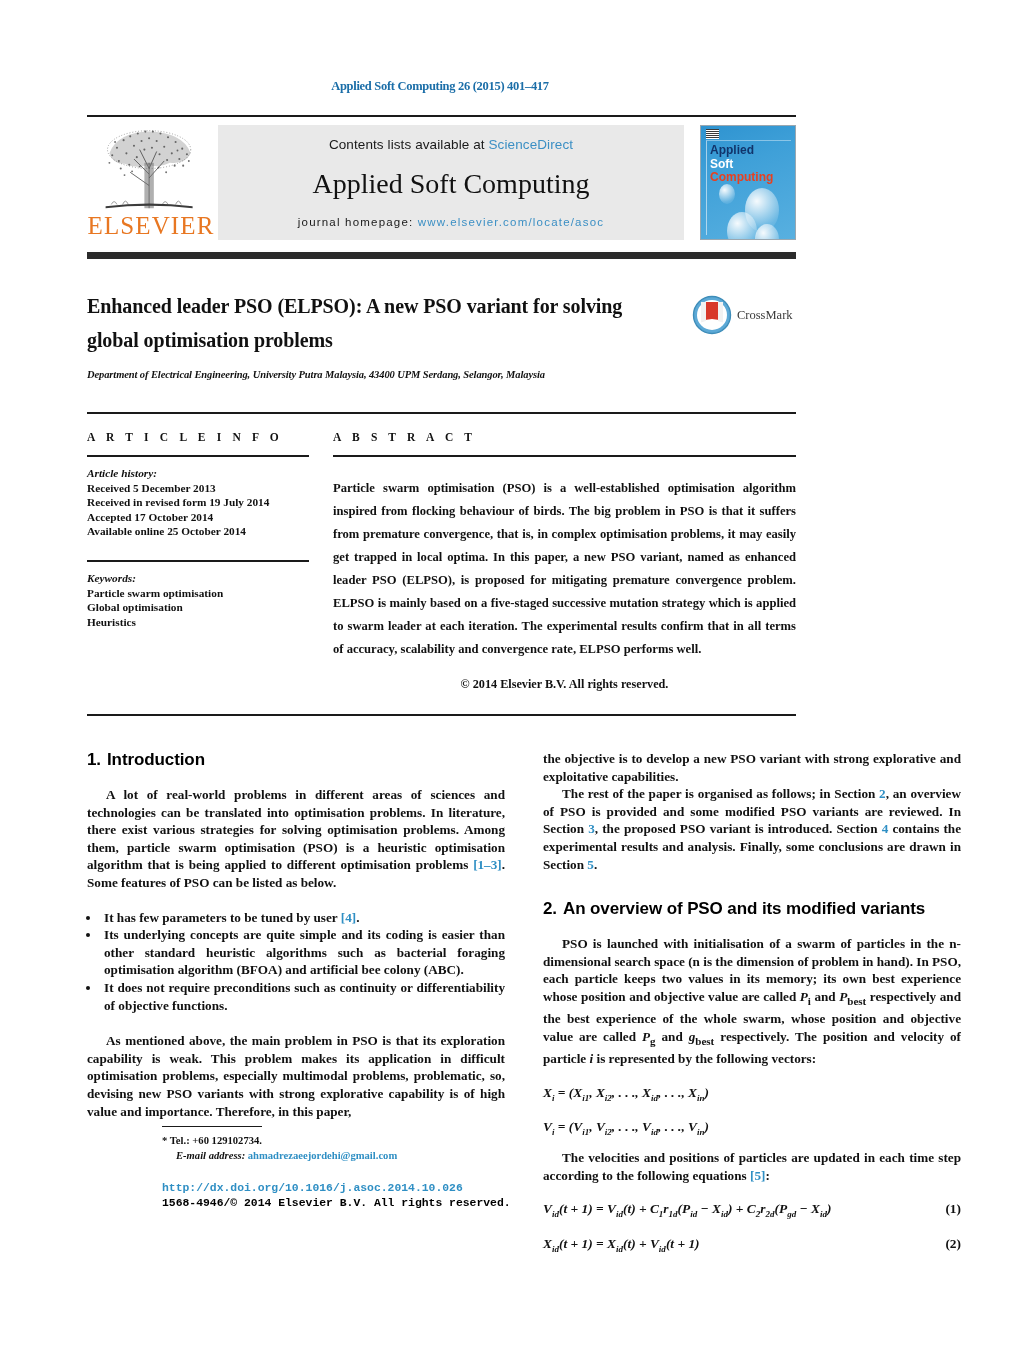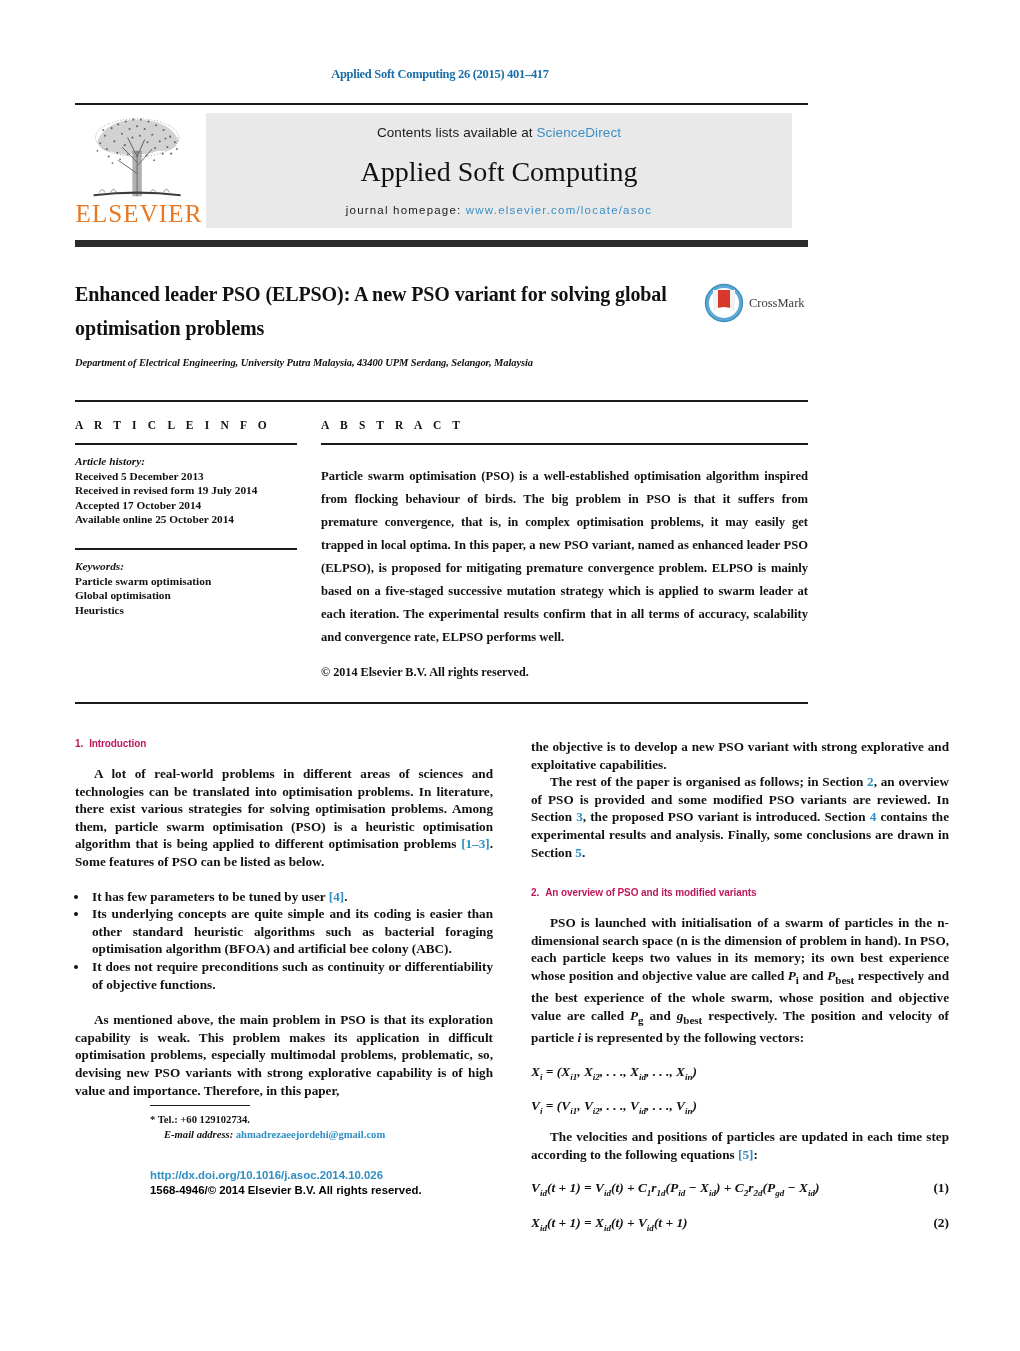--- a/index.html
+++ b/index.html
@@ -7,21 +7,21 @@
   body {
     width: 1020px;
     height: 1351px;
     background: #ffffff;
     font-family: "Liberation Serif", serif;
     color: #000000;
     position: relative;
     overflow: hidden;
   }
 
-  .page { position: relative; width: 880px; height: 1351px; padding: 0; }
+  .page { position: relative; width: 880px; height: 1351px; padding: 12px; }
 
   
   .running-head {
     text-align: center;
     font-family: "Liberation Serif", serif;
     font-weight: bold;
     font-size: 12.5px;
     color: #1b6ea8;
     letter-spacing: -0.3px;
     padding-top: 67px;
@@ -185,36 +185,36 @@
     margin-top: 20px;
     font-family: "Liberation Serif", serif;
     font-size: 12.6px;
     line-height: 23px;
     text-align: justify;
     color: #111;
     font-weight: bold;
   }
   .abstract-copy {
     margin-top: 16px;
-    text-align: left;
+    text-align: center;
     font-family: "Liberation Serif", serif;
     font-size: 12.2px;
     font-weight: bold;
     color: #111;
   }
   .abs-bottom-rule { margin: 22px 72px 0 75px; border-bottom: 2.2px solid #1a1a1a; }
 
   
   .body-cols { margin: 34px 72px 0 75px; display:flex; gap: 38px; }
   .bcol { width: 418px; flex: 0 0 418px; position: relative; }
   .h2 {
     font-family: "Liberation Sans", sans-serif;
     font-weight: bold;
-    font-size: 10px;
-    color: #be185d;
+    font-size: 17px;
+    color: #000000;
     margin: 0 0 16px 0;
     letter-spacing: -0.1px;
   }
   .h2 .num { margin-right: 6px; }
   p.body {
     font-family: "Liberation Serif", serif;
     font-size: 13.2px;
     line-height: 17.6px;
     text-align: justify;
     margin: 0 0 0 0;
@@ -266,23 +266,23 @@
     line-height: 14.5px;
     font-weight: bold;
     color: #111;
   }
   .fn-line .star { font-weight: bold; }
   .fn-email-label { font-style: italic; }
   .fn-link { color: #2f8fc4; }
   .doi-block {
     position: absolute;
     left: 75px;
-    bottom: 34px;
+    bottom: 42px;
     width: 460px;
-    font-family: Liberation Sans, sans-serif;
+    font-family: Liberation Mono, monospace;
     font-size: 11.4px;
     line-height: 15px;
     font-weight: bold;
   }
   .doi-link { color: #2f8fc4; }
 </style>
 </head>
 <body>
 
 <div class="page">
@@ -364,20 +364,33 @@
       <div class="contents-line">
         <span>Contents lists available at </span><span class="sd-link">ScienceDirect</span>
       </div>
       <div class="journal-name">Applied Soft Computing</div>
       <div class="homepage-line">
         <span>journal homepage:</span>
         <span class="url">www.elsevier.com/locate/asoc</span>
       </div>
     </div>
 
+    <div class="cover-thumb">
+      <div class="cover-tl-icon"></div>
+      <div class="cover-inner-frame"></div>
+      <div class="blob b1"></div>
+      <div class="blob b2"></div>
+      <div class="blob b3"></div>
+      <div class="blob b4"></div>
+      <div class="cover-title">
+        <span class="l1">Applied</span>
+        <span class="l2">Soft</span>
+        <span class="l3">Computing</span>
+      </div>
+    </div>
   </div>
 
   <div class="thick-rule"></div>
 
   <div class="title-block">
     <div class="title-left">
       <h1 class="paper-title">Enhanced leader PSO (ELPSO): A new PSO variant for solving global optimisation problems</h1>
       <div class="affiliation">Department of Electrical Engineering, University Putra Malaysia, 43400 UPM Serdang, Selangor, Malaysia</div>
     </div>
     <div class="crossmark">

